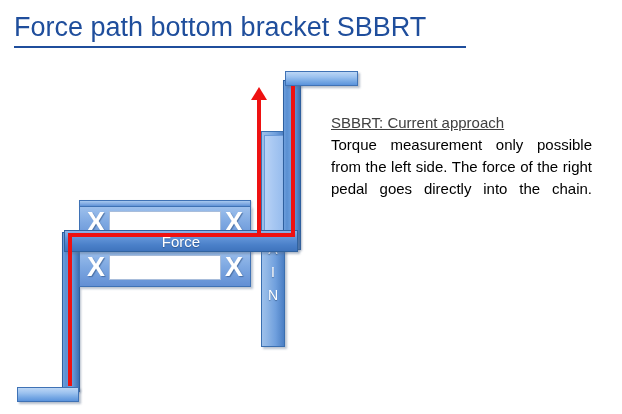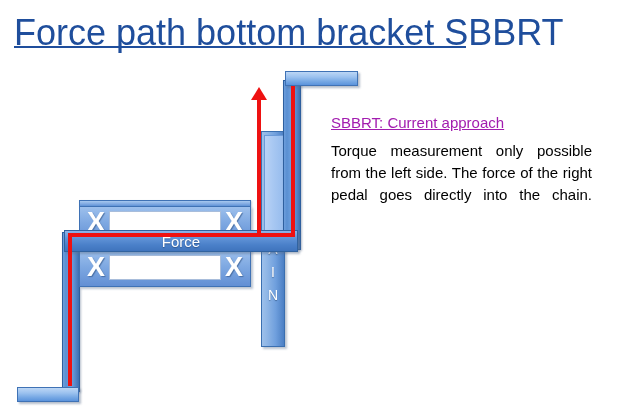--- a/index.html
+++ b/index.html
@@ -10,21 +10,21 @@
     overflow:hidden;
     position:relative;
   }
   #stage{position:absolute;left:0;top:0;width:622px;height:414px;}
 
   
   .title{
     position:absolute;
     left:14px; top:12px;
     font-family:"Liberation Sans", sans-serif;
-    font-size:36px;
+    font-size:27px;
     font-weight:400;
     color:#1f4e9c;
     letter-spacing:0px;
     white-space:nowrap;
   }
   .title-rule{
     position:absolute;
     left:14px; top:46px;
     width:452px; height:2px;
     background:#1f4e9c;
@@ -32,33 +32,33 @@
 
   
   .desc{
     position:absolute;
     left:331px; top:113px;
     width:261px;
   }
   .desc-head{
     font-family:"Liberation Sans", sans-serif;
     font-size:15px;
-    color:#a21caf;
+    color:#404040;
     text-decoration:underline;
     line-height:20px;
     white-space:nowrap;
   }
   .desc-body{
     font-family:"Liberation Sans", sans-serif;
     font-size:15px;
     color:#000000;
     line-height:22px;
     text-align:justify;
     text-justify:inter-word;
-    margin-top:7px;
+    margin-top:1px;
   }
   .desc-body::after{content:"";display:inline-block;width:100%;}
 
   
   .bar{position:absolute;box-sizing:border-box;}
 
   
   .crank-v{
     background:linear-gradient(to right,#6d9edc 0%,#5a8fd2 18%,#6fa3e0 52%,#4a7cbf 88%,#3c6fae 100%);
     border:1px solid #2e5f9e;

